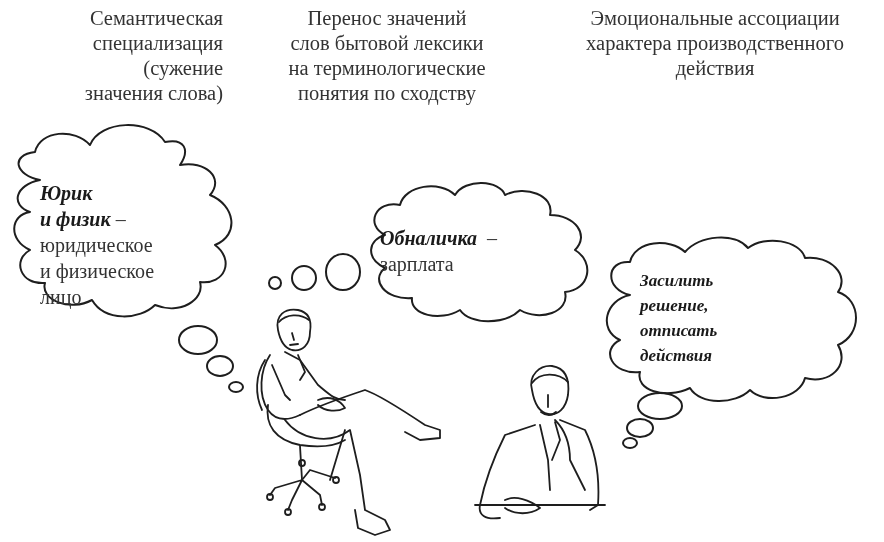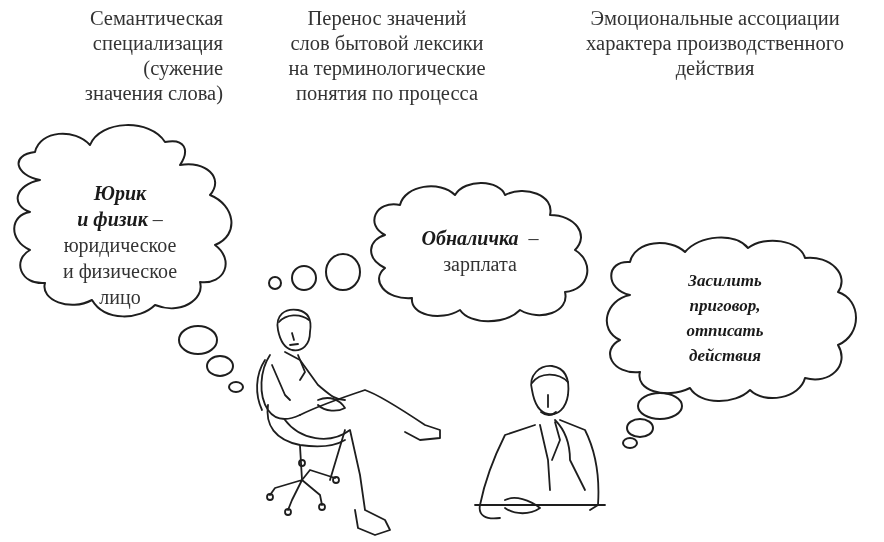--- a/index.html
+++ b/index.html
@@ -4,42 +4,42 @@
 <style>
   html, body { margin: 0; padding: 0; background: #ffffff; }
   body { width: 884px; height: 542px; position: relative; overflow: hidden;
          font-family: "Liberation Serif", "DejaVu Serif", serif; color: #2b2b2b; }
   .heading { position: absolute; top: 6px; text-align: center; font-size: 20.5px; line-height: 25px; color: #333; }
   .heading span { display: block; white-space: nowrap; }
   #h1 { left: 8px; width: 215px; text-align: right; }
   #h2 { left: 262px; width: 250px; }
   #h3 { left: 555px; width: 320px; }
   svg.art { position: absolute; left: 0; top: 0; width: 884px; height: 542px; }
-  .cloud-text { position: absolute; text-align: center; font-size: 20px; line-height: 26px; color: #333; }
+  .cloud-text { position: absolute; text-align: left; font-size: 20px; line-height: 26px; color: #333; }
   .cloud-text span { display: block; white-space: nowrap; }
   .bi { font-weight: bold; font-style: italic; color: #1a1a1a; }
   #t1 { left: 40px; top: 180px; width: 160px; }
   #t2 { left: 380px; top: 225px; width: 200px; }
   #t3 { left: 640px; top: 268px; width: 170px; }
   #t3 span { font-size: 17px; line-height: 25px; }
 </style>
 </head>
 <body>
 
 <div class="heading" id="h1">
   <span>Семантическая</span>
   <span>специализация</span>
   <span>(сужение</span>
   <span>значения слова)</span>
 </div>
 <div class="heading" id="h2">
   <span>Перенос значений</span>
   <span>слов бытовой лексики</span>
   <span>на терминологические</span>
-  <span>понятия по процесса</span>
+  <span>понятия по сходству</span>
 </div>
 <div class="heading" id="h3">
   <span>Эмоциональные ассоциации</span>
   <span>характера производственного</span>
   <span>действия</span>
 </div>
 
 <svg class="art" viewBox="0 0 884 542" xmlns="http://www.w3.org/2000/svg">
   <g fill="none" stroke="#1e1e1e" stroke-width="2" stroke-linecap="round" stroke-linejoin="round">
 
@@ -156,16 +156,16 @@
   <span>лицо</span>
 </div>
 
 <div class="cloud-text" id="t2">
   <span><b class="bi">Обналичка</b><span style="display:inline; white-space:pre">  –</span></span>
   <span>зарплата</span>
 </div>
 
 <div class="cloud-text" id="t3">
   <span class="bi">Засилить</span>
-  <span class="bi">приговор,</span>
+  <span class="bi">решение,</span>
   <span class="bi">отписать</span>
   <span class="bi">действия</span>
 </div>
 
 </body></html>

